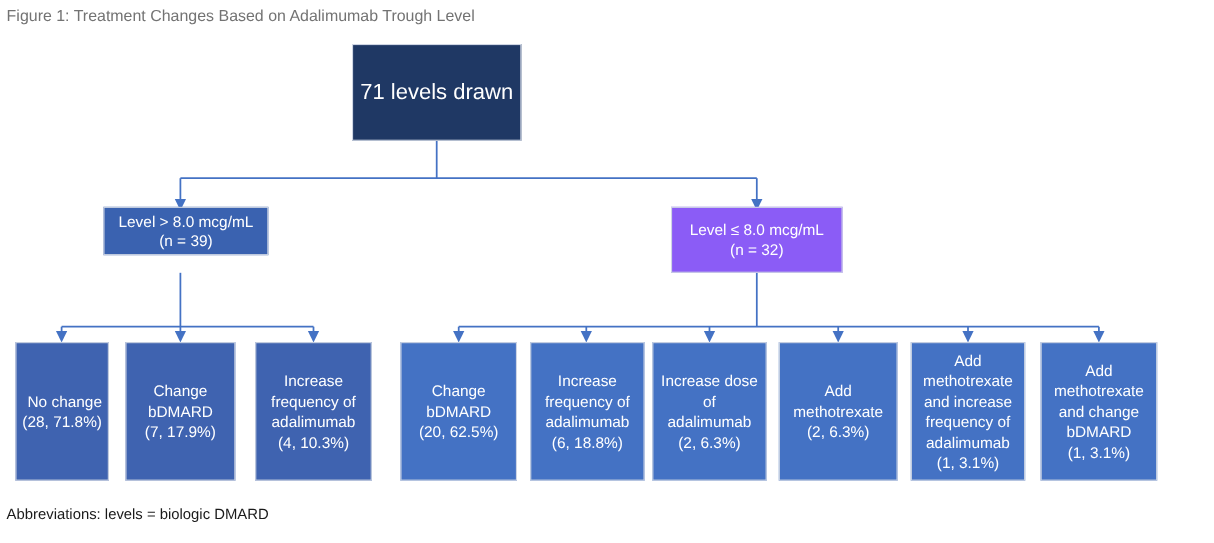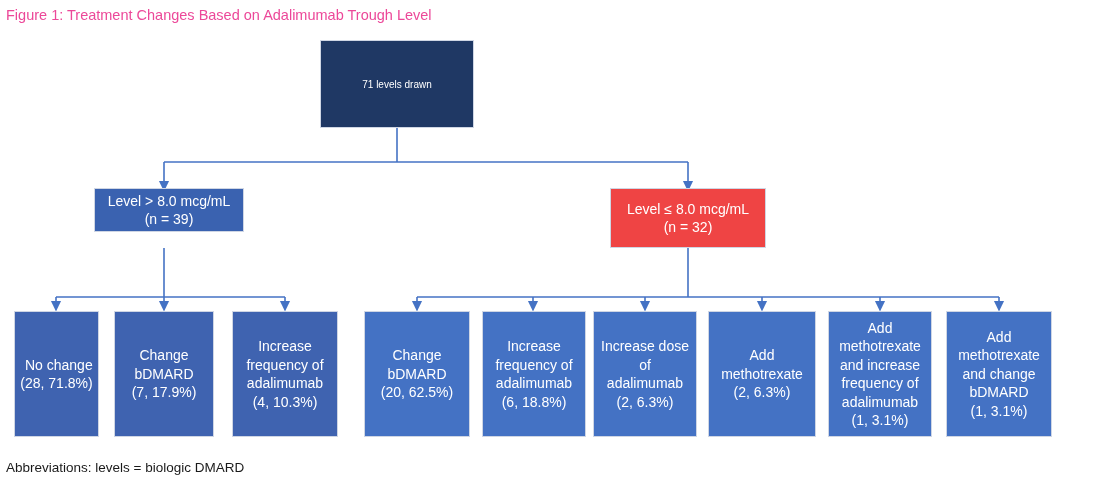--- a/index.html
+++ b/index.html
@@ -15,21 +15,21 @@
     font-family: "Liberation Sans", sans-serif;
     color: #000000;
   }
 
   #figure-title {
     position: absolute;
     left: 6px;
     top: 6px;
     font-size: 14.5px;
     line-height: 18px;
-    color: #ec4899;
+    color: #737373;
     white-space: nowrap;
   }
 
   #footnote {
     position: absolute;
     left: 6px;
     top: 459px;
     font-size: 13.5px;
     line-height: 18px;
     color: #1a1a1a;
@@ -56,30 +56,30 @@
     border: 1px solid #cfd6e4;
     padding: 2px 4px;
   }
   .node-text {
     display: block;
     white-space: pre-line;
   }
 
   .node-root {
     background: #1F3864;
-    font-size: 10px;
+    font-size: 20px;
     line-height: 19px;
   }
   .node-branch {
     background: #3A62B0;
     font-size: 14px;
     line-height: 18px;
   }
   .node-branch-right {
-    background: #ef4444;
+    background: #8b5cf6;
   }
   .node-leaf {
     background: #4472C4;
     font-size: 14px;
     line-height: 18.5px;
   }
   .node-leaf-left {
     background: #3F63B0;
   }
 </style>

